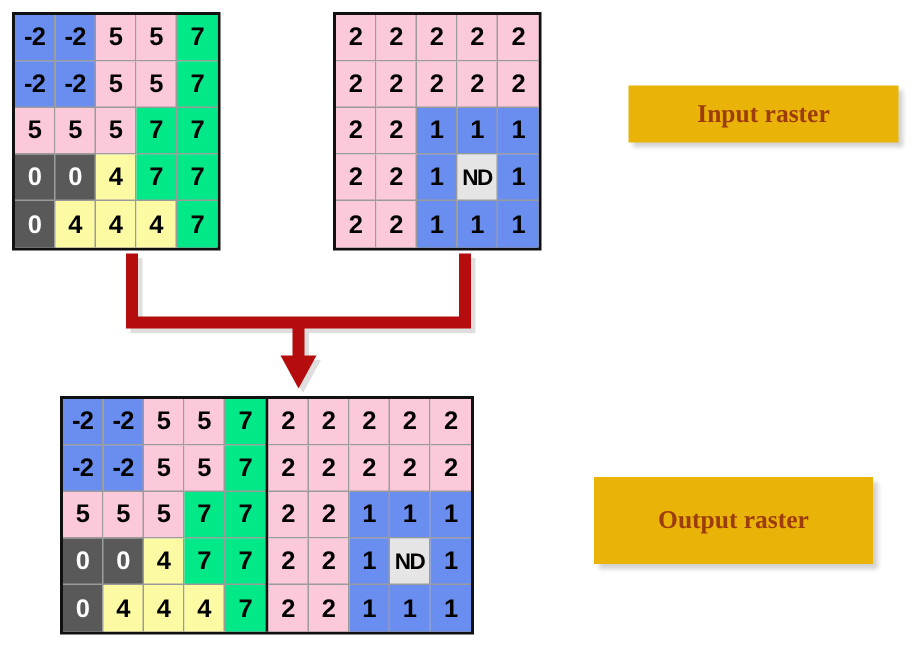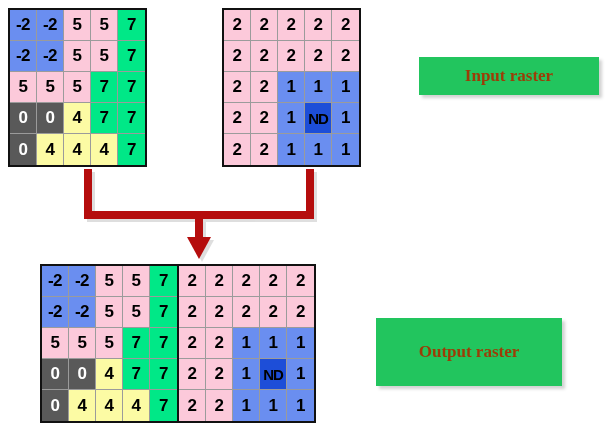--- a/index.html
+++ b/index.html
@@ -43,55 +43,55 @@
     letter-spacing: -0.5px;
   }
   .raster-row:last-child .cell { border-bottom: none; }
   .raster-row .cell:last-child { border-right: none; }
 
   .c-blue   { background: #6a8ef0; }
   .c-pink   { background: #fcc9da; }
   .c-green  { background: #00e887; }
   .c-gray   { background: #595959; color: #ffffff; }
   .c-yellow { background: #fcfba4; }
-  .c-white  { background: #1d4ed8; }
+  .c-white  { background: #e5e5e5; }
 
   .cell.nd { font-size: 15px; letter-spacing: -1px; }
 
   
   #raster-a { left: 8px;   top: 8px; }
   #raster-b { left: 222px; top: 8px; }
 
   
   #raster-out {
     left: 40px;
     top: 264px;
     display: flex;
     flex-direction: row;
   }
   #raster-out .half { display: flex; flex-direction: column; }
   #raster-out .half-right { border-left: 2px solid #111111; }
 
   
   .label-box {
     position: absolute;
-    background: #22c55e;
+    background: #eab308;
     color: #9c3c07;
     font-family: "Liberation Serif", serif;
     font-weight: bold;
     font-size: 17px;
     display: flex;
     align-items: center;
     justify-content: center;
     text-align: center;
     line-height: 1.35;
     box-shadow: 3px 3px 3px rgba(0,0,0,0.18);
   }
   #label-input  { left: 419px; top: 57px;  width: 180px; height: 38px; }
-  #label-output { left: 376px; top: 318px; width: 186px; height: 68px; }
+  #label-output { left: 396px; top: 318px; width: 186px; height: 58px; }
 
   
   #connector {
     position: absolute;
     left: 70px;
     top: 165px;
     width: 260px;
     height: 100px;
     pointer-events: none;
   }

